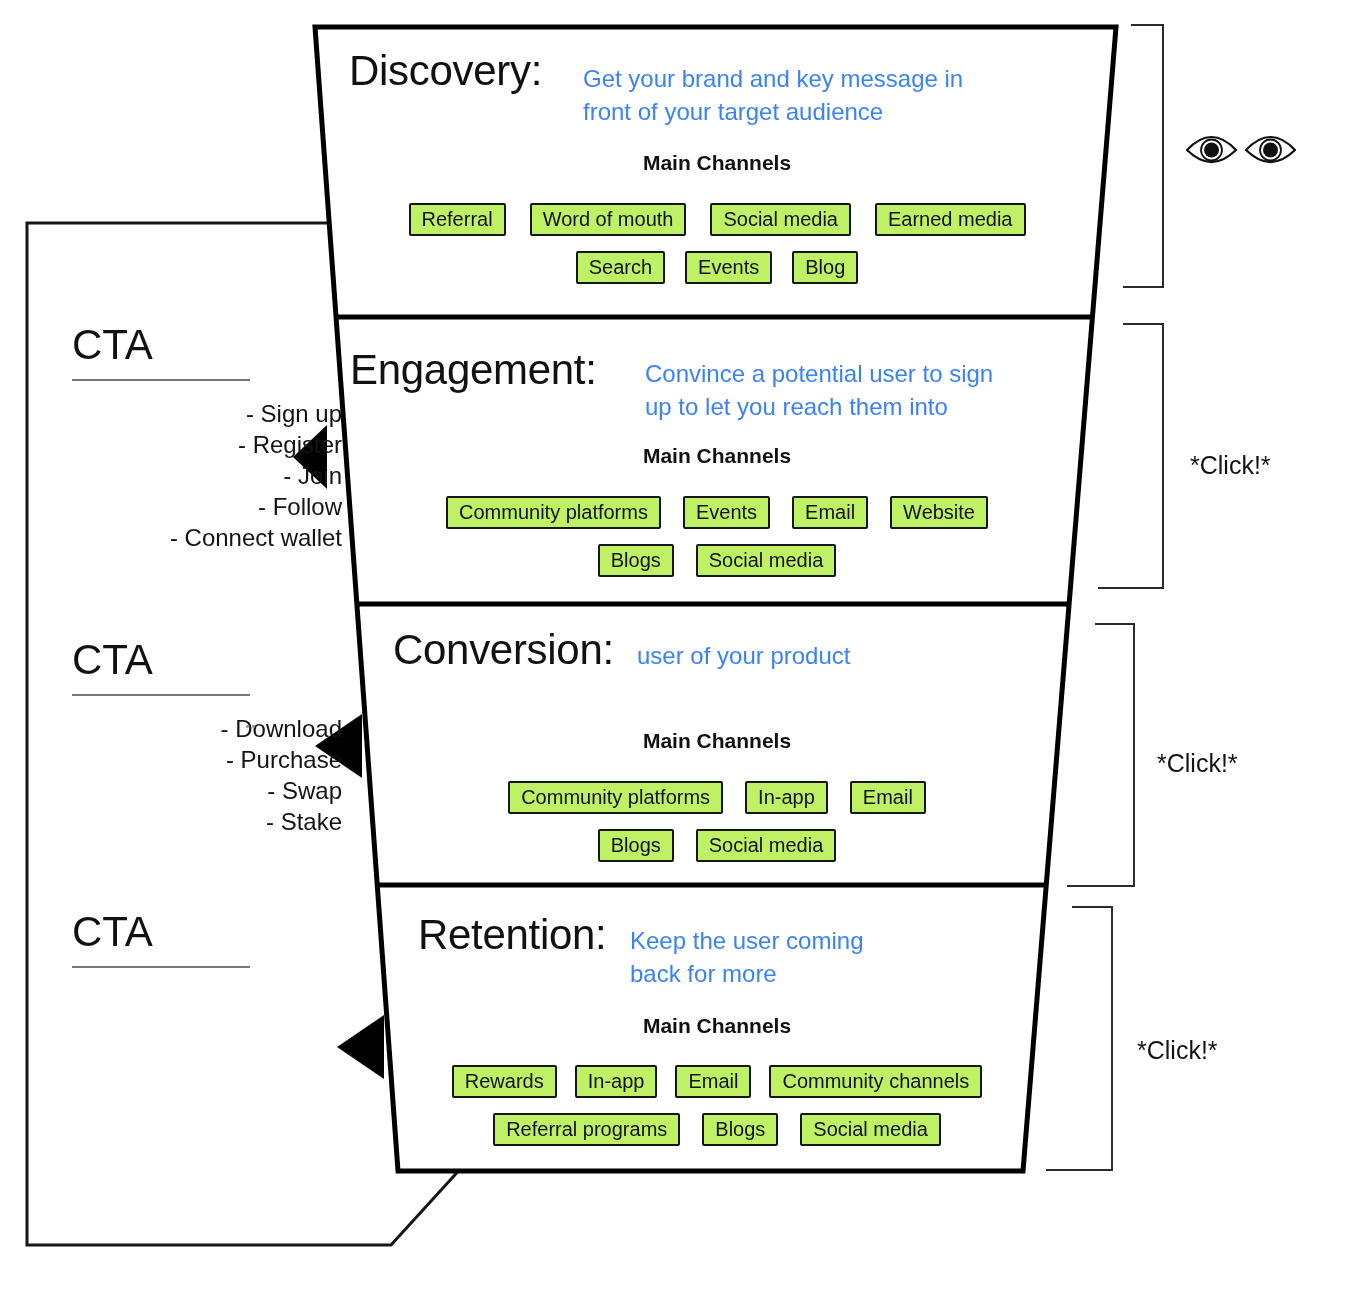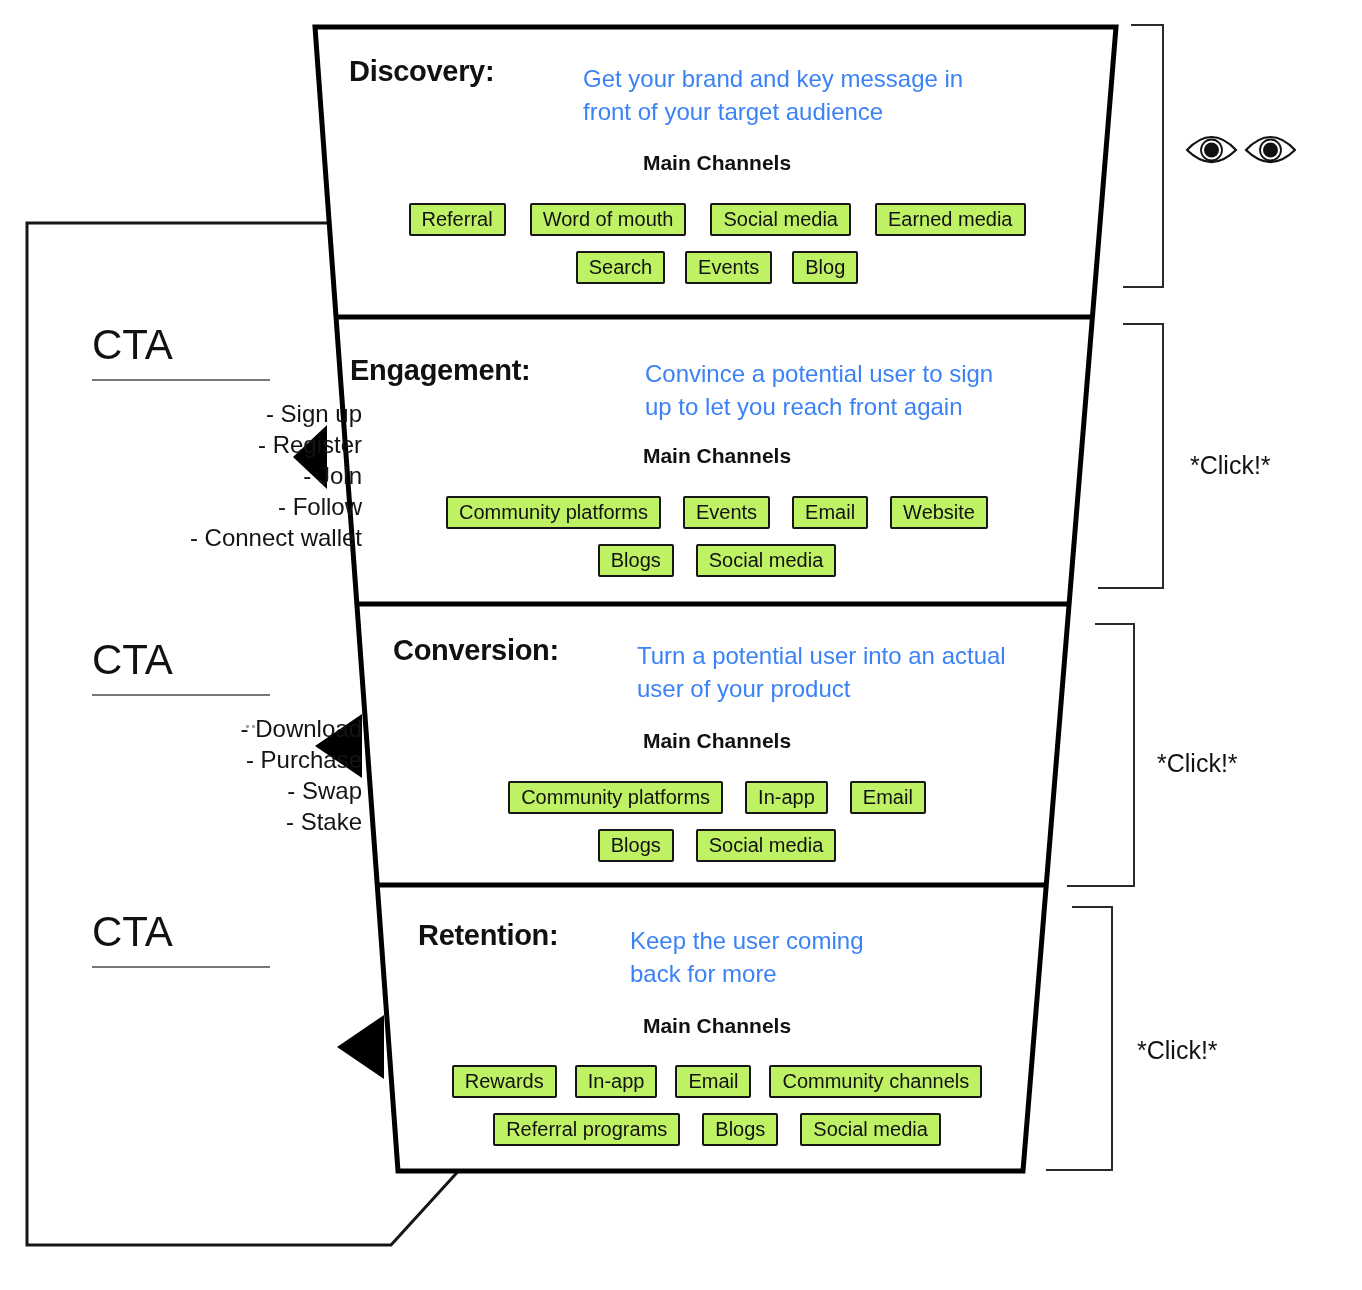--- a/index.html
+++ b/index.html
@@ -1,27 +1,27 @@
 <!DOCTYPE html>
 <html><head>
 <meta charset="utf-8">
 <style>
   html,body{margin:0;padding:0;background:#fff;}
   body{width:1362px;height:1290px;position:relative;overflow:hidden;
        font-family:"Liberation Sans",sans-serif;color:#111;}
   svg.layer{position:absolute;left:0;top:0;}
 
-  .stage-title{position:absolute;font-size:29px;line-height:46px;font-weight:700;letter-spacing:-0.3px;white-space:nowrap;}
+  .stage-title{position:absolute;font-size:42px;line-height:46px;font-weight:400;letter-spacing:-0.3px;white-space:nowrap;}
   .stage-desc{position:absolute;font-size:24px;line-height:33px;color:#3b82f6;white-space:nowrap;}
   .channels-label{position:absolute;left:72px;width:1290px;text-align:center;font-size:21px;line-height:26px;font-weight:700;}
   .chip-row{position:absolute;left:72px;width:1290px;display:flex;justify-content:center;gap:22px;}
   .chip{border:2.5px solid #161616;border-radius:2px;background:#bef264;padding:2px 11px;
         font-size:20px;line-height:25px;white-space:nowrap;color:#111;}
 
-  .cta{position:absolute;left:72px;width:270px;margin-left:20px;}
+  .cta{position:absolute;left:72px;width:270px;}
   .cta-h{font-size:42px;line-height:44px;font-weight:400;}
   .cta-rule{width:178px;border:none;border-top:2px solid #777;margin:12px 0 0 0;}
   .cta-list{list-style:none;margin:17px 0 0 0;padding:0;font-size:24px;line-height:31px;color:#141414;text-align:right;}
   .cta-list .cont{padding-left:13px;}
 
   .click-label{position:absolute;font-size:25px;line-height:28px;white-space:nowrap;}
   .eyes-wrap{position:absolute;left:1186px;top:134px;width:110px;height:34px;}
   .stray-dots{position:absolute;left:246px;top:725px;width:10px;height:3px;}
   .stray-dots i{position:absolute;width:2.5px;height:2.5px;background:#9a9a9a;border-radius:50%;display:block;}
   .stray-dots i+i{left:6px;}
@@ -64,37 +64,36 @@
   </div>
 <div class="chip-row" style="top:251px;gap:20px">
     <span class="chip">Search</span>
     <span class="chip">Events</span>
     <span class="chip">Blog</span>
   </div>
 
 <div class="stage-title" style="left:350px;top:347px">Engagement:</div>
 <div class="stage-desc" style="left:645px;top:357px">
   <div>Convince a potential user to sign</div>
-    <div>up to let you reach front again</div>
+    <div>up to let you reach them into</div>
 </div>
 <div class="channels-label" style="top:443px">Main Channels</div>
 <div class="chip-row" style="top:496px">
     <span class="chip">Community platforms</span>
     <span class="chip">Events</span>
     <span class="chip">Email</span>
     <span class="chip">Website</span>
   </div>
 <div class="chip-row" style="top:544px">
     <span class="chip">Blogs</span>
     <span class="chip">Social media</span>
   </div>
 
 <div class="stage-title" style="left:393px;top:627px">Conversion:</div>
 <div class="stage-desc" style="left:637px;top:639px">
-  <div>Turn a potential user into an actual</div>
     <div>user of your product</div>
 </div>
 <div class="channels-label" style="top:728px">Main Channels</div>
 <div class="chip-row" style="top:781px">
     <span class="chip">Community platforms</span>
     <span class="chip">In-app</span>
     <span class="chip">Email</span>
   </div>
 <div class="chip-row" style="top:829px">
     <span class="chip">Blogs</span>

